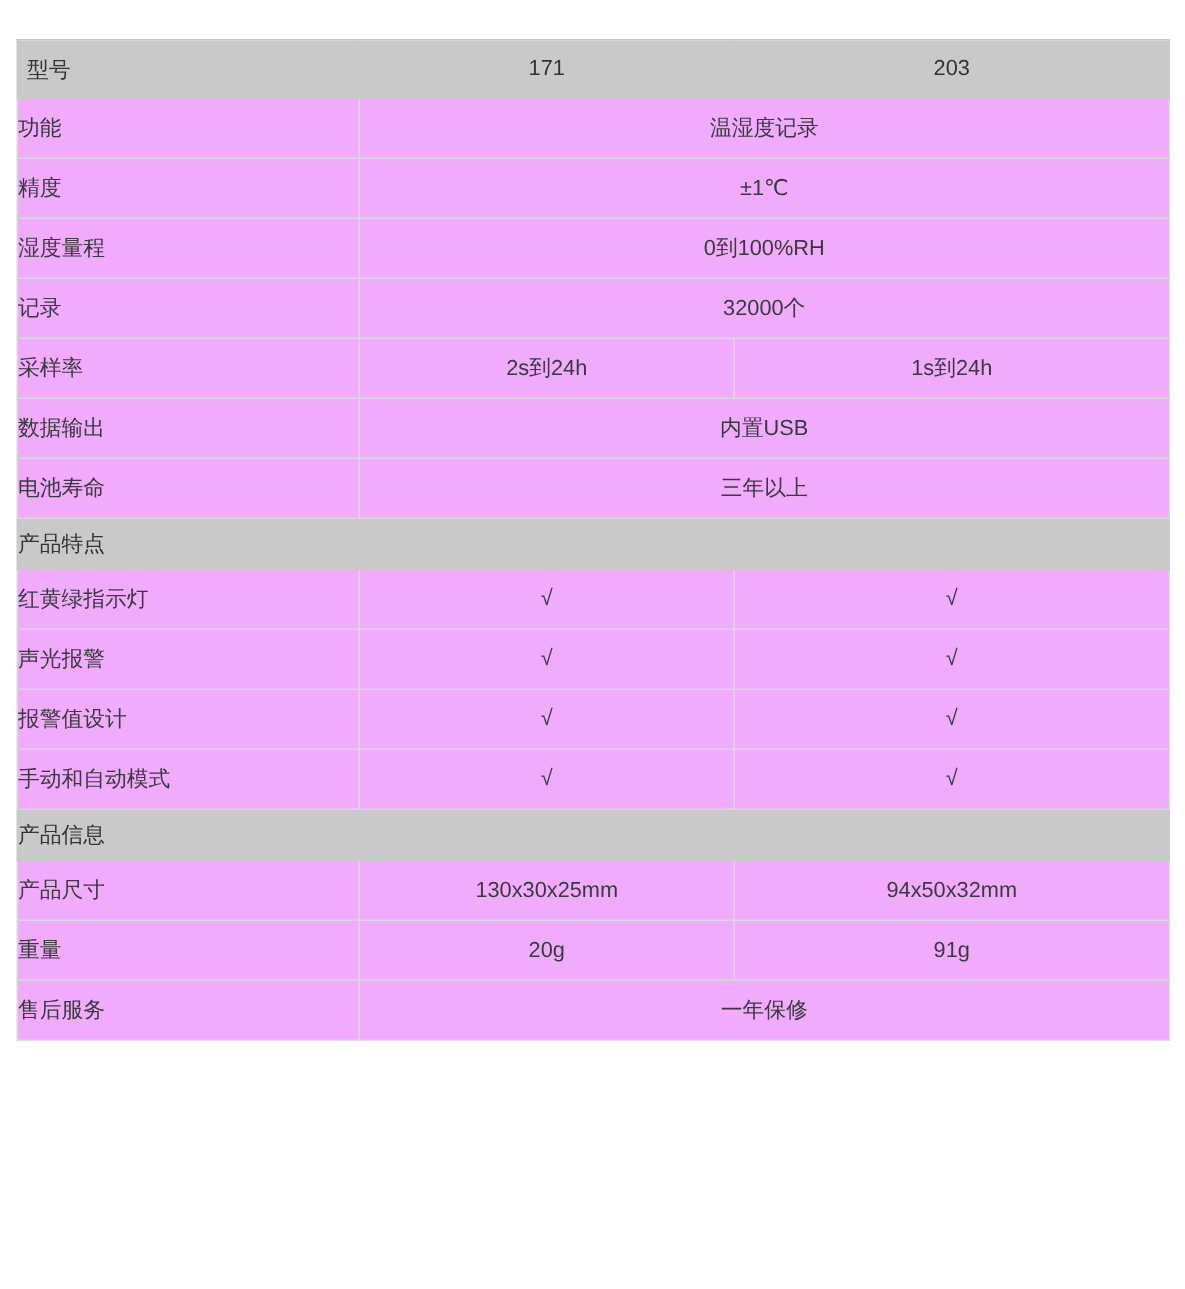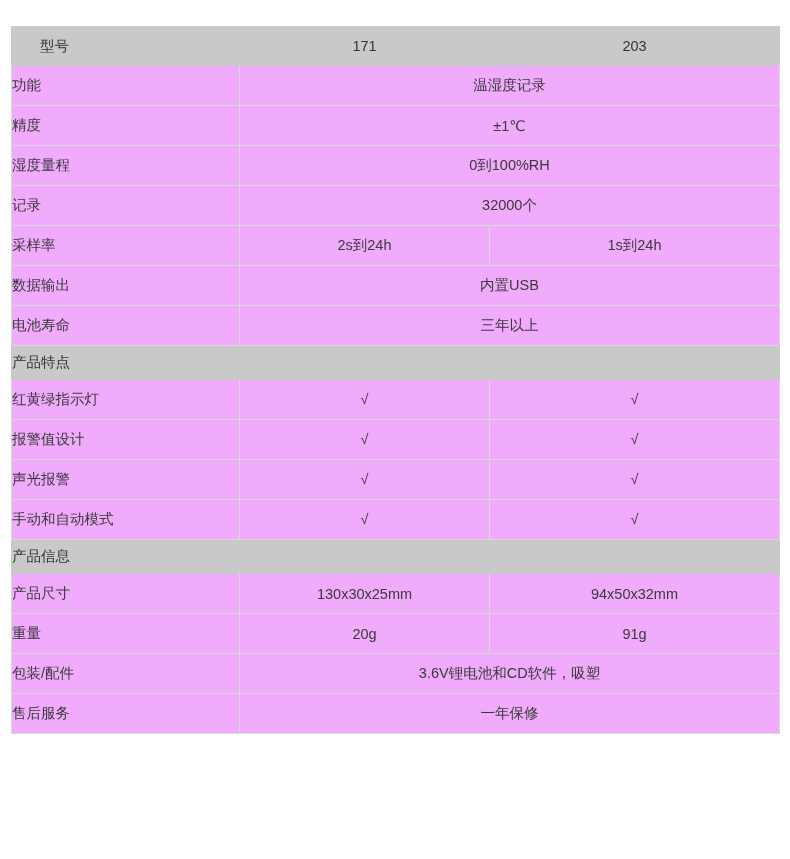--- a/index.html
+++ b/index.html
@@ -50,21 +50,21 @@
   }
   
   tr.header td {
     background: #c9c9c9;
     color: #333333;
     height: 38px;
     border-color: #c9c9c9;
     font-size: 14.5px;
   }
   tr.header td.label {
-    padding-left: 28px;
+    padding-left: 6px;
     margin-left: 31px;
   }
   
   tr.section td {
     background: #c9c9c9;
     color: #333333;
     height: 33px;
     border-color: #c9c9c9;
     text-align: left;
     font-size: 14.5px;
@@ -122,26 +122,26 @@
         </tr>
         <tr class="section">
           <td colspan="3">产品特点</td>
         </tr>
         <tr>
           <td class="label">红黄绿指示灯</td>
           <td class="val check">√</td>
           <td class="val check">√</td>
         </tr>
         <tr>
-          <td class="label">报警值设计</td>
+          <td class="label">声光报警</td>
           <td class="val check">√</td>
           <td class="val check">√</td>
         </tr>
         <tr>
-          <td class="label">声光报警</td>
+          <td class="label">报警值设计</td>
           <td class="val check">√</td>
           <td class="val check">√</td>
         </tr>
         <tr>
           <td class="label">手动和自动模式</td>
           <td class="val check">√</td>
           <td class="val check">√</td>
         </tr>
         <tr class="section">
           <td colspan="3">产品信息</td>
@@ -150,22 +150,18 @@
           <td class="label">产品尺寸</td>
           <td class="val">130x30x25mm</td>
           <td class="val">94x50x32mm</td>
         </tr>
         <tr>
           <td class="label">重量</td>
           <td class="val">20g</td>
           <td class="val">91g</td>
         </tr>
         <tr>
-          <td class="label">包装/配件</td>
-          <td class="val-span" colspan="2">3.6V锂电池和CD软件，吸塑</td>
-        </tr>
-        <tr>
           <td class="label">售后服务</td>
           <td class="val-span" colspan="2">一年保修</td>
         </tr>
       </tbody>
   </table>
 </div>
 
 </body></html>

